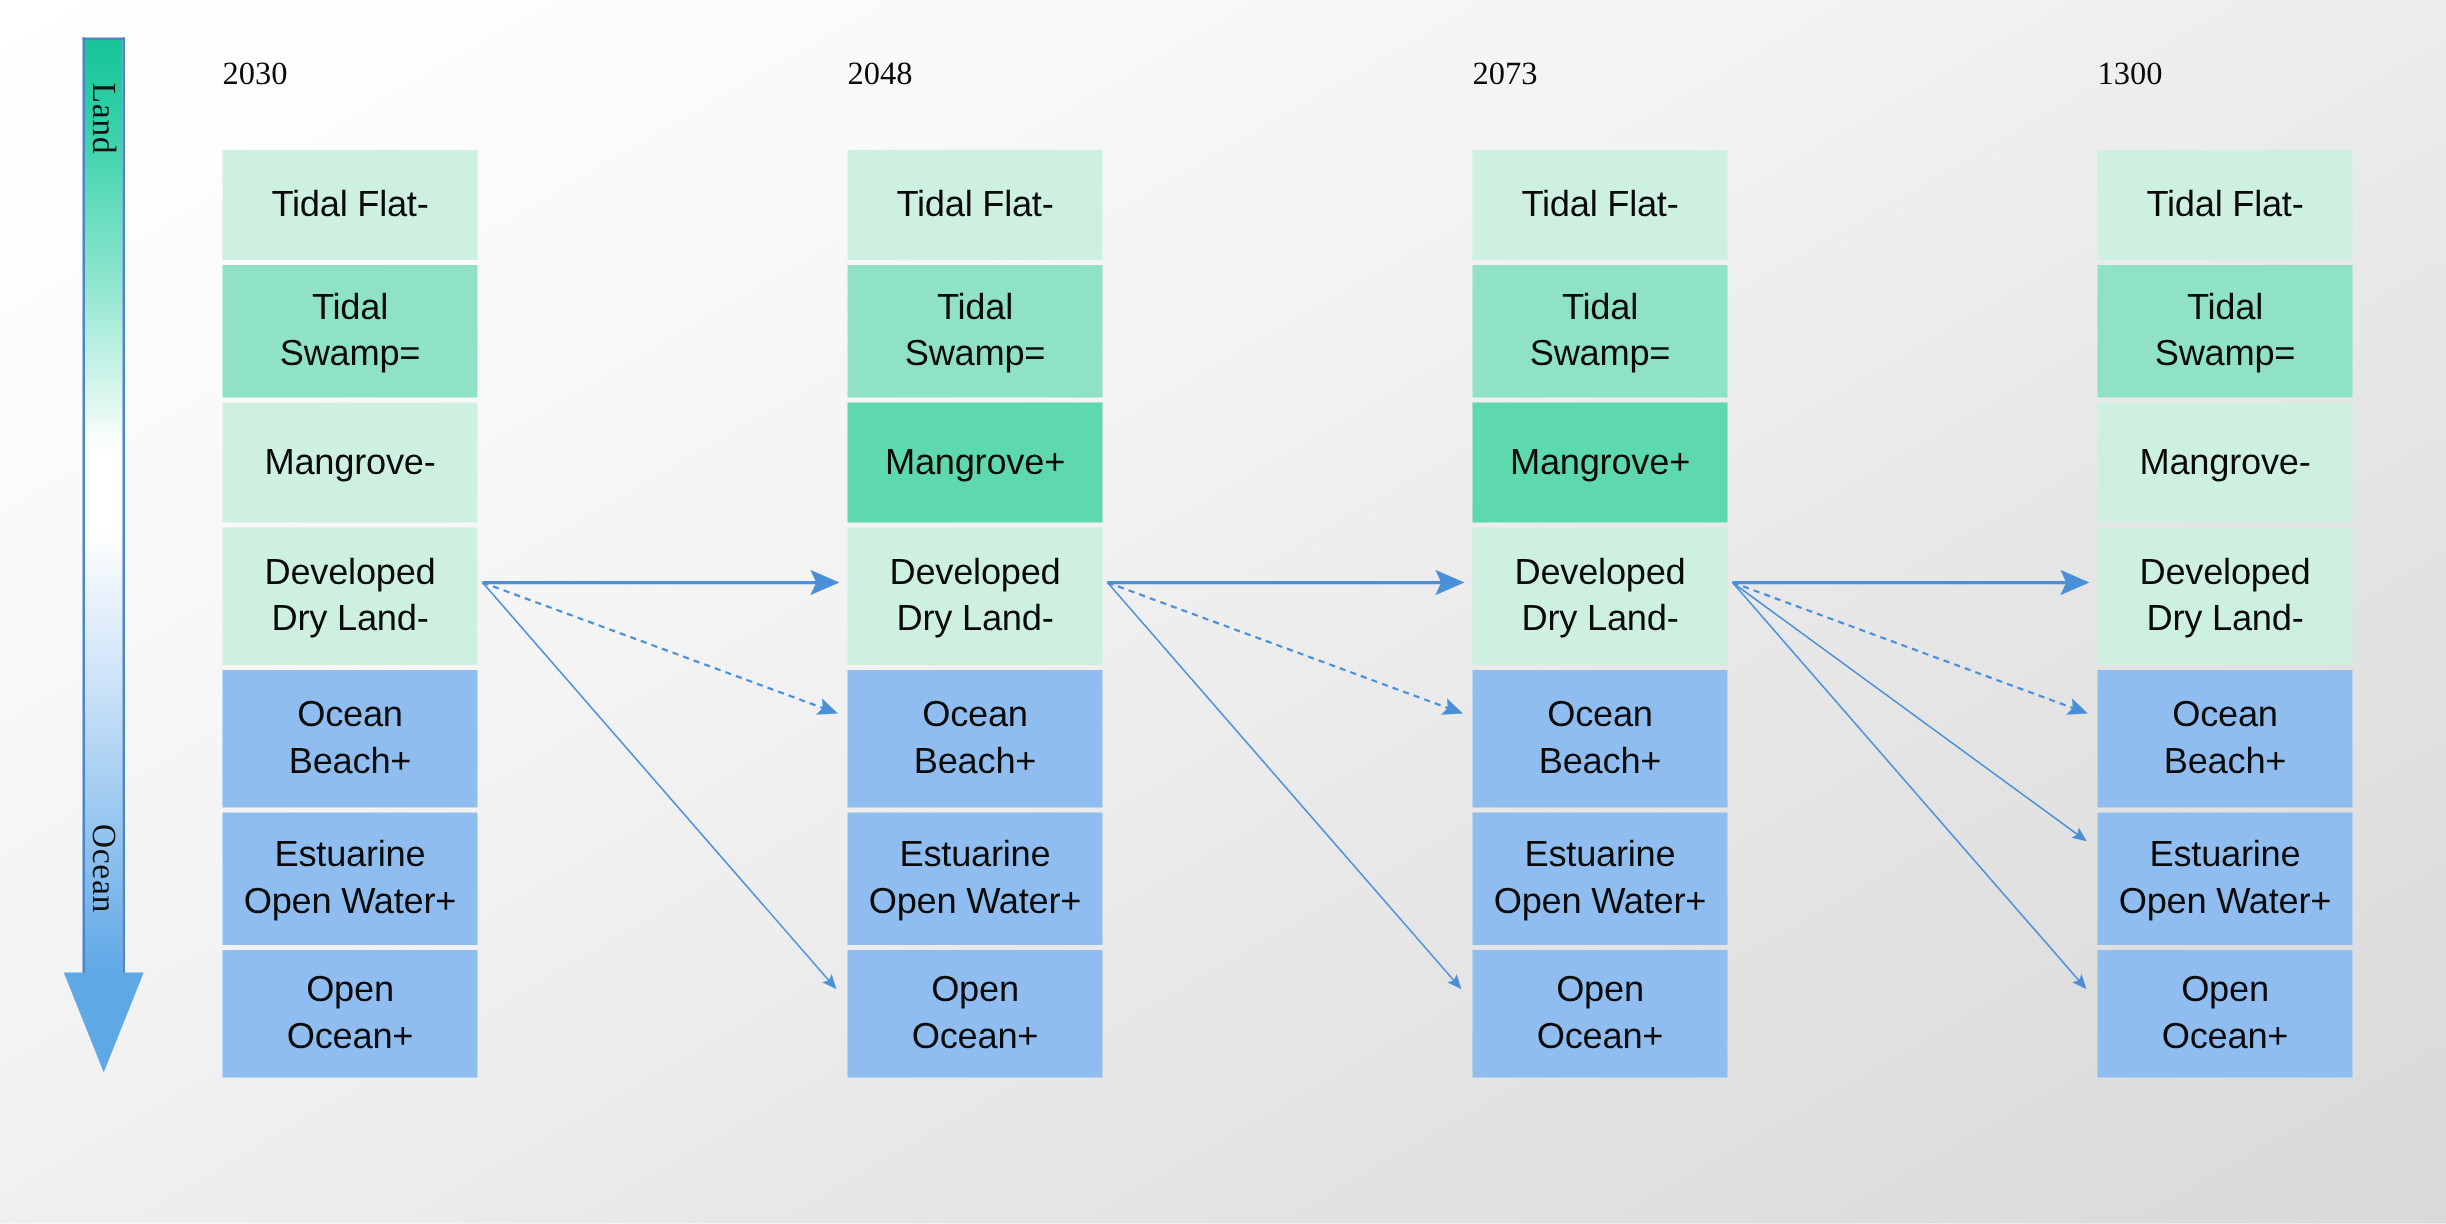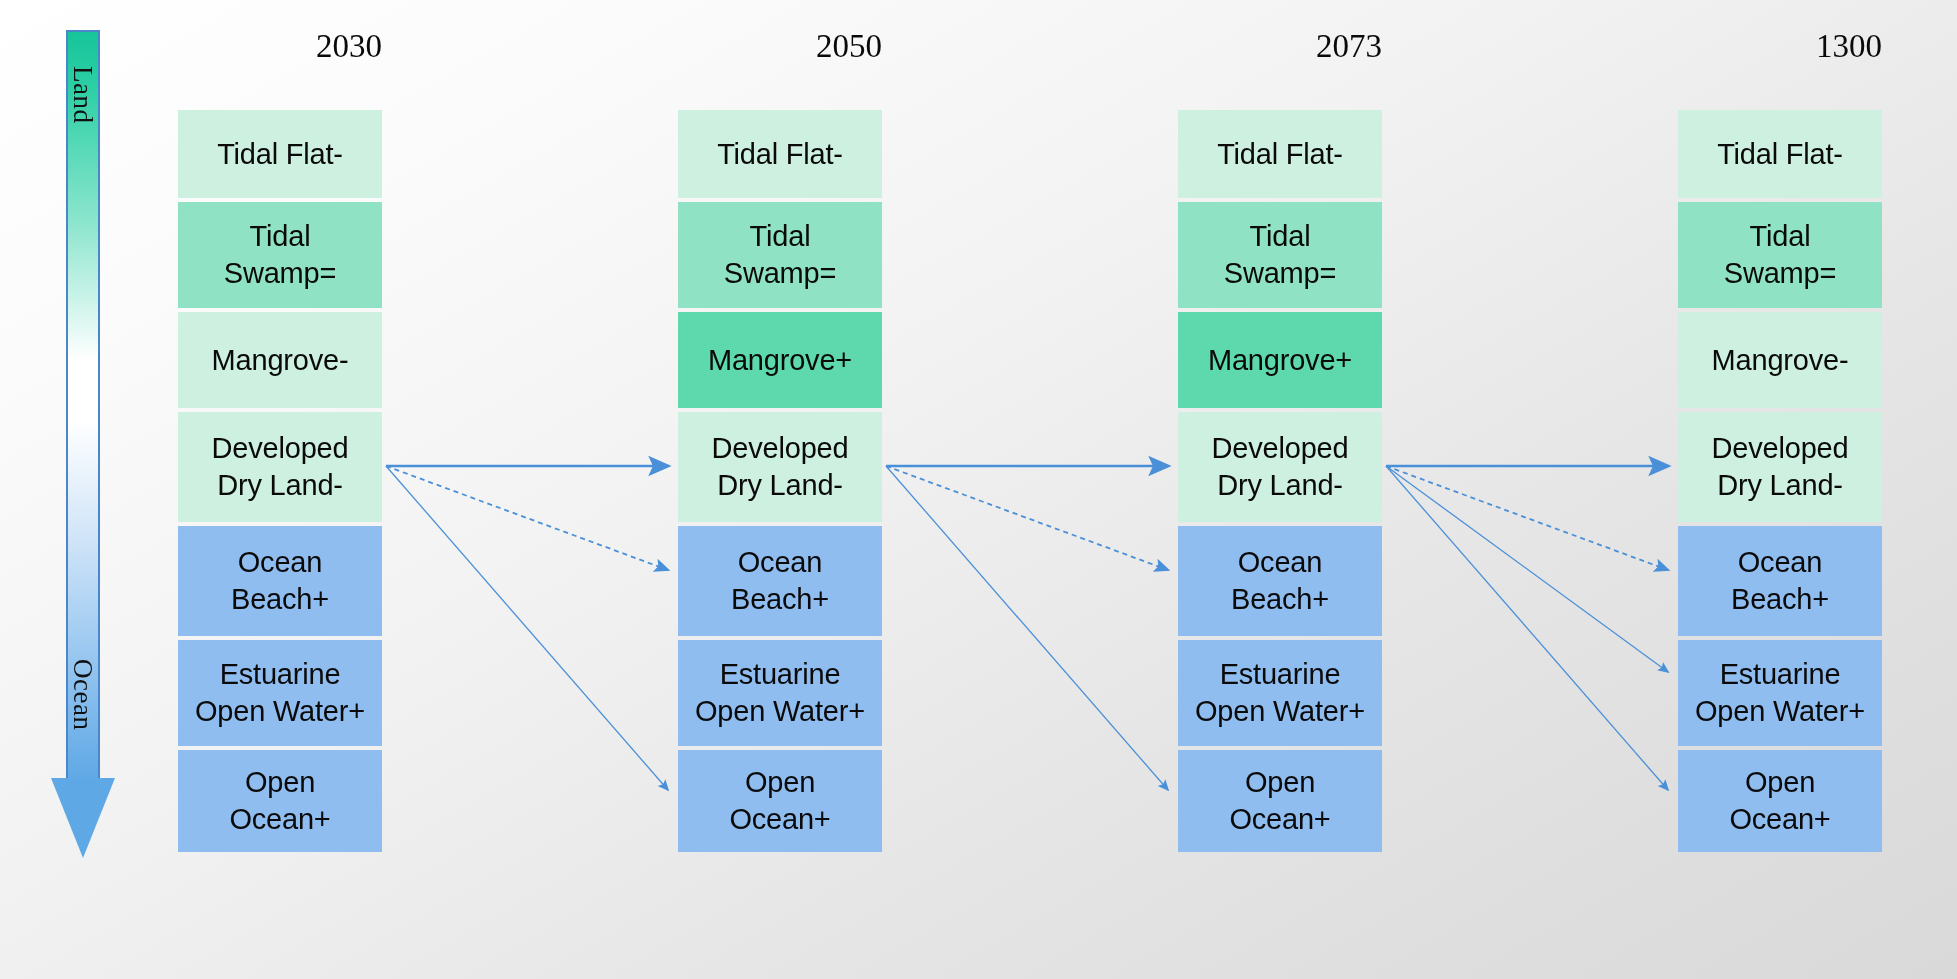--- a/index.html
+++ b/index.html
@@ -68,32 +68,32 @@
     writing-mode: vertical-rl;
     text-orientation: mixed;
     line-height: 34px;
   }
   .axis-label.land { top: 10px; height: 110px; }
   .axis-label.ocean { top: 600px; height: 130px; }
 
   
   .year-label {
     position: absolute;
-    top: 28px;
+    top: 44px;
     width: 204px;
-    text-align: right;
+    text-align: left;
     font-family: "Liberation Serif", serif;
-    font-size: 33px;
+    font-size: 26px;
     color: #0a0a0a;
   }
 
   
   .column {
     position: absolute;
-    top: 110px;
+    top: 120px;
     width: 196px;
     height: 702px;
     padding-left: 44px;
   }
   .cell {
     position: absolute;
     left: 0;
     width: 204px;
     box-sizing: border-box;
     display: flex;
@@ -128,21 +128,21 @@
 <div id="canvas">
 
   <div class="axis-arrow">
     <div class="axis-shaft"></div>
     <div class="axis-head"></div>
     <div class="axis-label land">Land</div>
     <div class="axis-label ocean">Ocean</div>
   </div>
 
   <div class="year-label" style="left:178px">2030</div>
-  <div class="year-label" style="left:678px">2050</div>
+  <div class="year-label" style="left:678px">2048</div>
   <div class="year-label" style="left:1178px">2073</div>
   <div class="year-label" style="left:1678px">1300</div>
 
   <div class="column" style="left:178px">
     <div class="cell c-light" style="top:0px;height:88px">
         <span>Tidal Flat-</span>
       </div>
     <div class="cell c-mid" style="top:92px;height:106px">
         <div style="width:100%">
           <span>Tidal</span>

